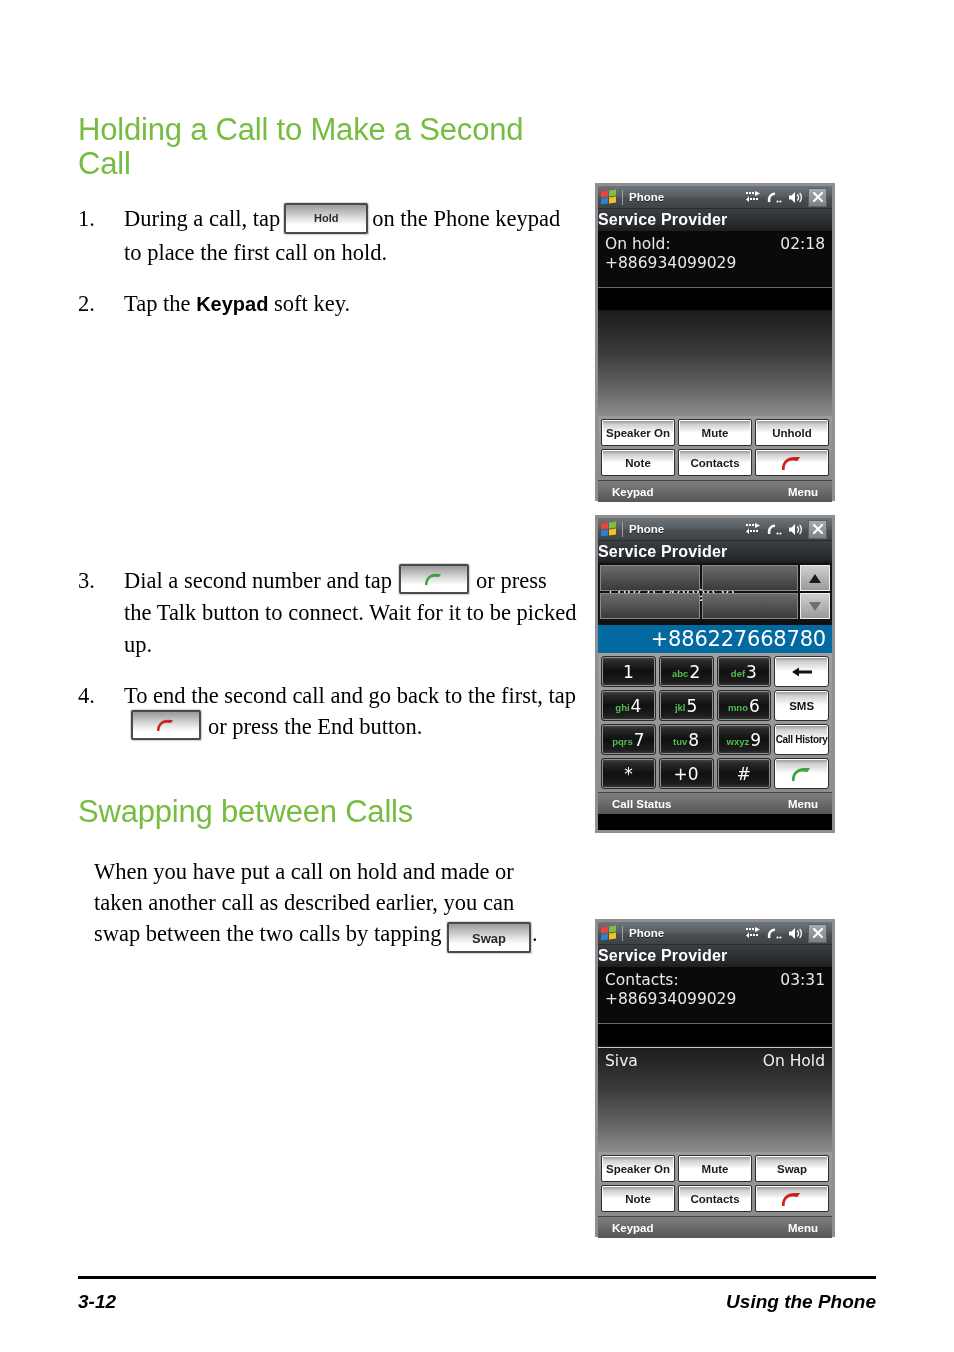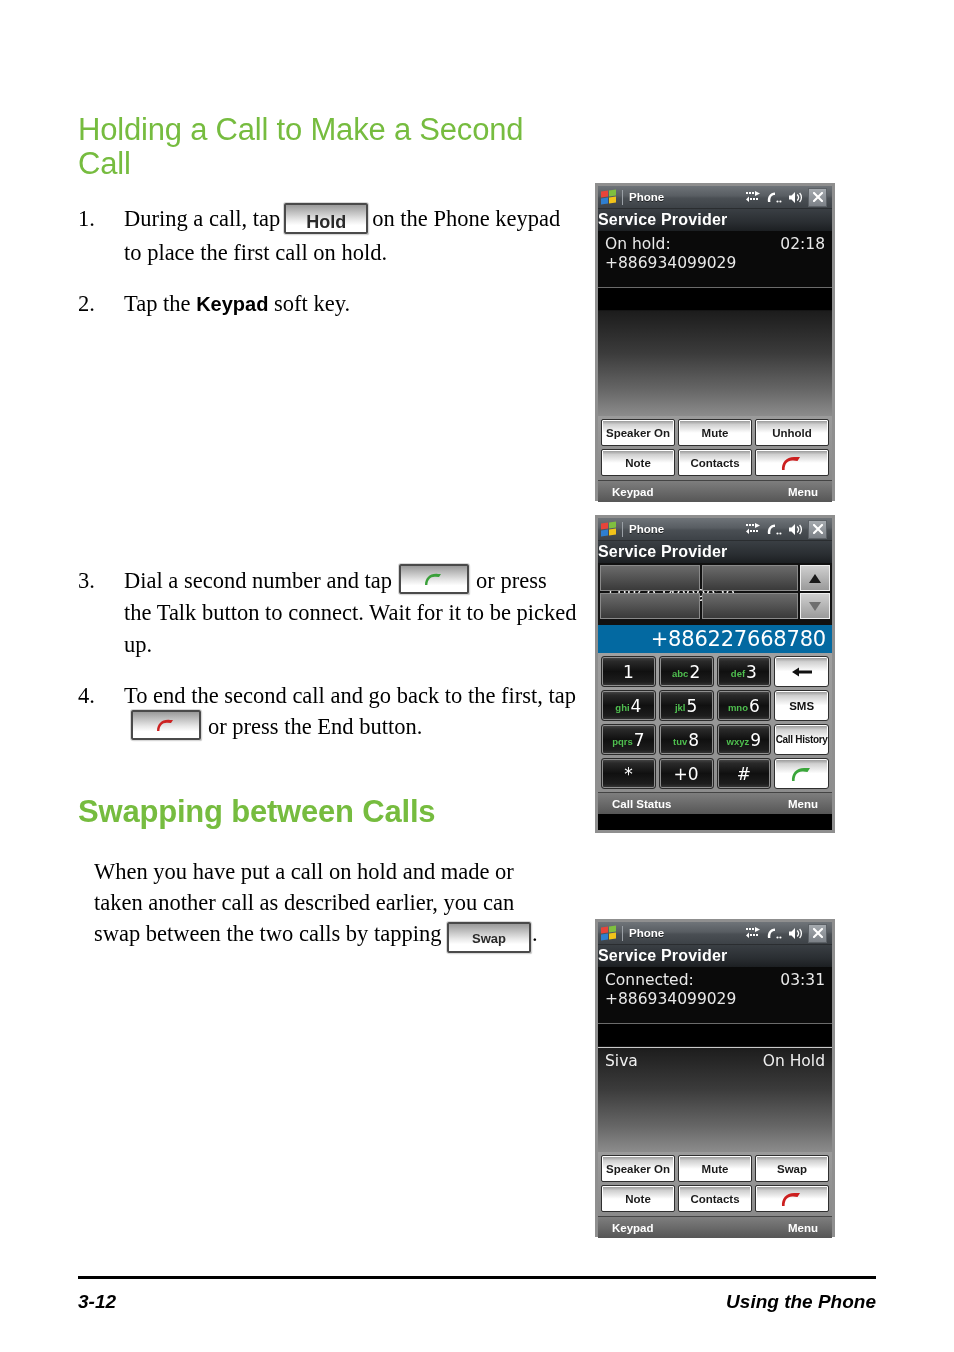--- a/index.html
+++ b/index.html
@@ -37,21 +37,21 @@
     font-weight: normal;
     color: #76bc3f;
     margin: 0 0 22px 0;
     letter-spacing: -0.2px;
     line-height: 1.1;
   }
 
   h1.heading2 {
     font-family: "Liberation Sans", "DejaVu Sans", sans-serif;
     font-size: 31px;
-    font-weight: bold;
+    font-weight: normal;
     color: #76bc3f;
     margin: 0 0 26px 0;
     letter-spacing: -0.2px;
     line-height: 1.1;
   }
 
   ol.steps {
     list-style: none;
     margin: 0;
     padding: 0;
@@ -95,21 +95,21 @@
     box-shadow: 0 0 0 1px #d8d8d8, 1px 1px 1px rgba(0,0,0,0.35);
     text-align: center;
     font-family: "Liberation Sans", "DejaVu Sans", sans-serif;
     font-weight: bold;
     color: #2a2a2a;
     line-height: 1;
   }
   .btn-hold {
     width: 80px;
     height: 27px;
-    font-size: 18px;
+    font-size: 11px;
     margin: 0 4px;
     position: relative;
     top: -3px;
   }
   .btn-hold span {
     position: absolute;
     left: 0; right: 0;
     top: 8px;
   }
   .btn-swap {
@@ -711,21 +711,21 @@
             <path d="M1 1 L9 9 M9 1 L1 9" stroke="#ffffff" stroke-width="2.1" stroke-linecap="square"></path>
           </svg>
         </span>
       </span>
     </div>
 
     <div class="provider">Service Provider</div>
 
     <div class="callinfo">
       <div class="row1">
-        <span>Connected:</span>
+        <span>Contacts:</span>
         <span>03:31</span>
       </div>
       <div class="num">+886934099029</div>
     </div>
 
     <div class="gapbar"></div>
 
     <div class="body-fill">
       <div class="holdrow">
         <span>Siva</span>

